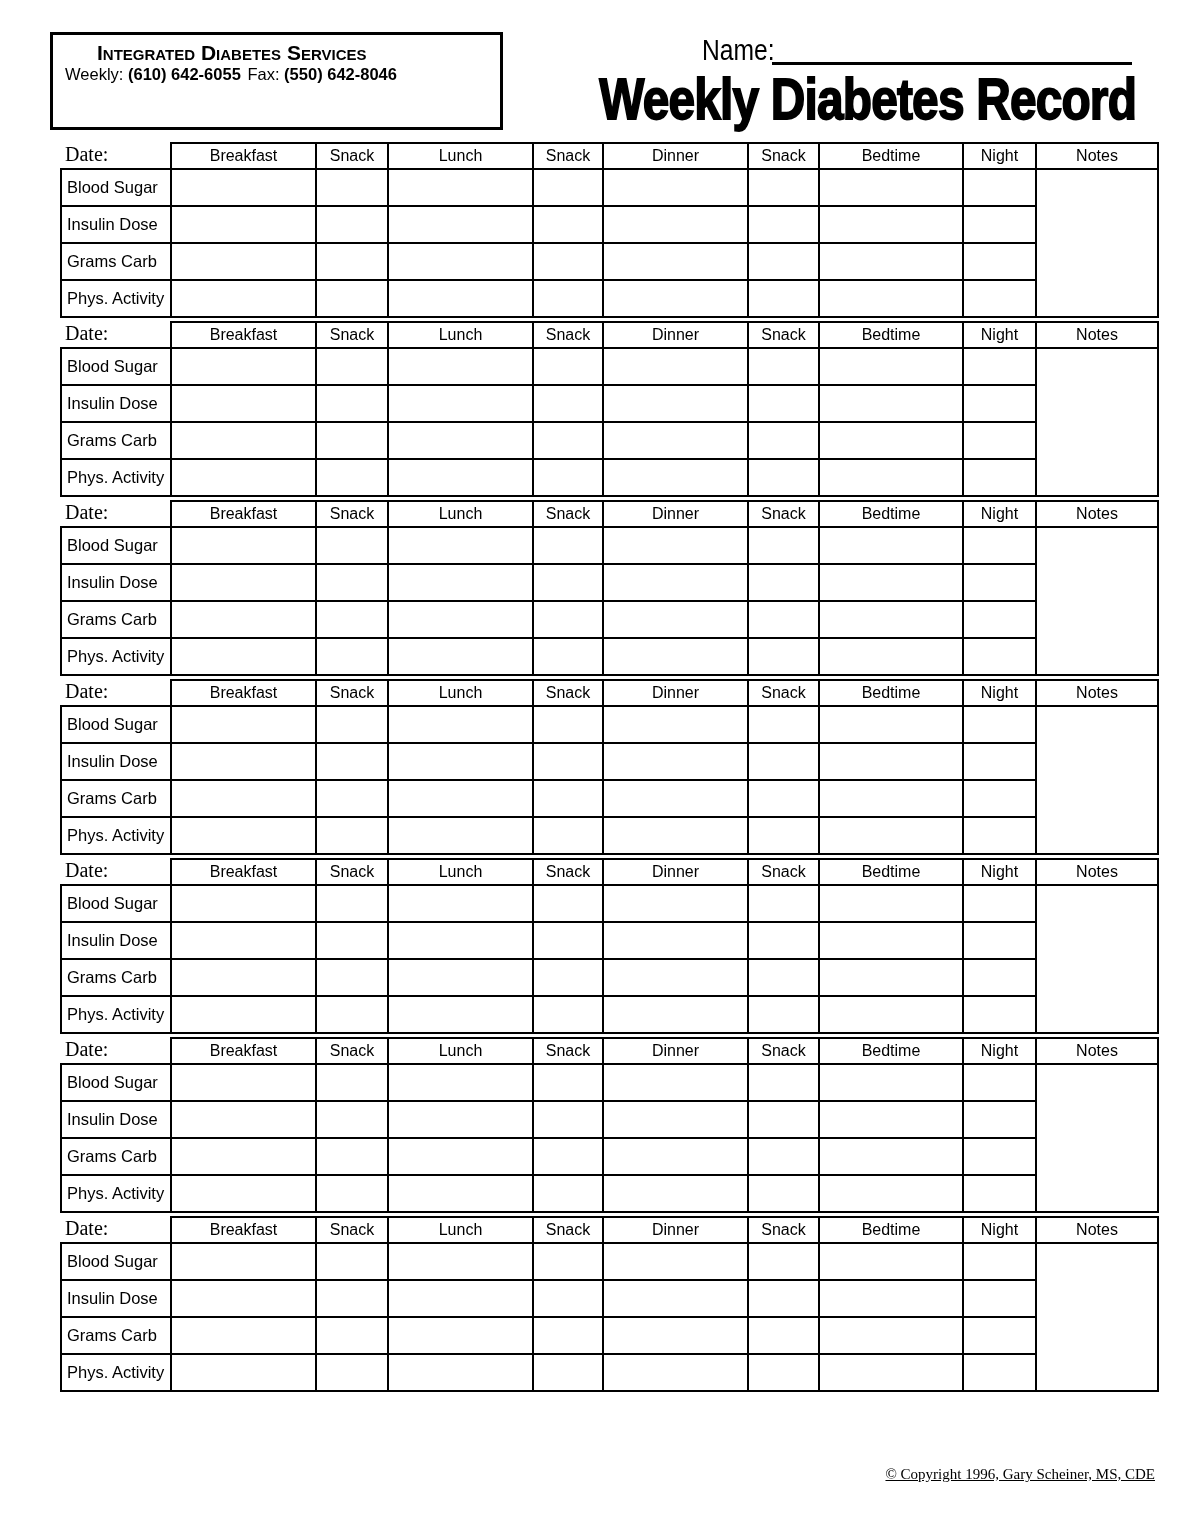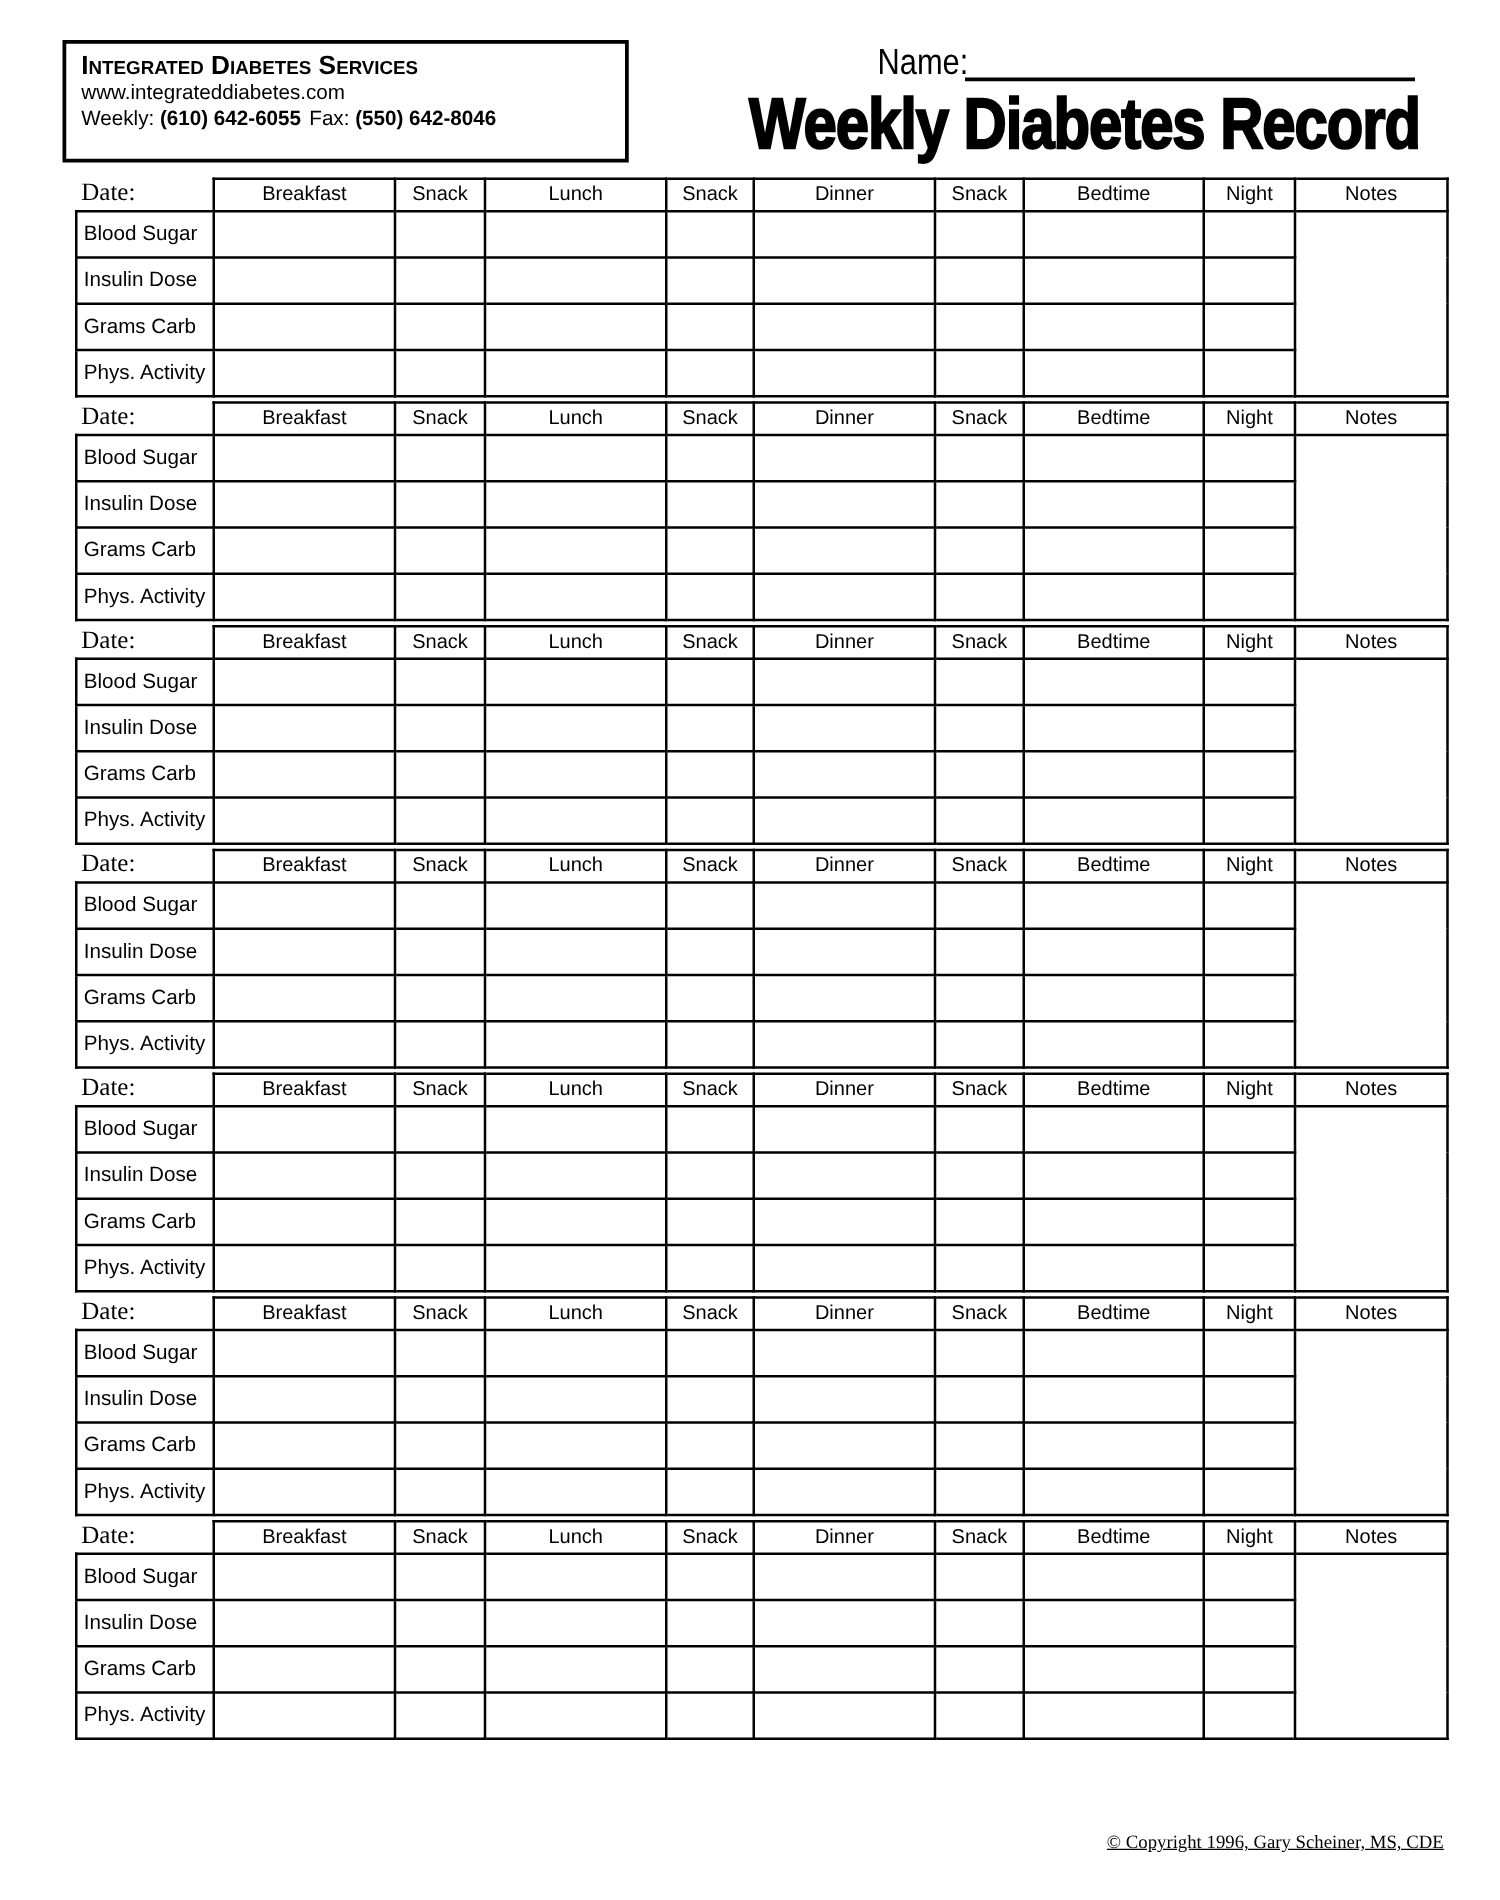--- a/index.html
+++ b/index.html
@@ -17,20 +17,21 @@
     position: absolute; left: 50px; top: 32px;
     width: 453px; height: 98px;
     border: 3px solid #000;
     box-sizing: border-box;
     padding: 6px 0 0 12px;
   }
   .org-name {
     font-size: 21px; font-weight: bold;
     font-variant-caps: small-caps;
     line-height: 23px;
+    margin-left: 32px;
   }
   .info-line { font-size: 16.5px; line-height: 21px; }
   .bold { font-weight: bold; }
   .fax-group { margin-left: 2px; text-align: right; }
 
   
   .name-label {
     position: absolute; left: 702px; top: 34px;
     font-size: 29px;
     transform: scaleX(0.85); transform-origin: 0 50%;
@@ -86,21 +87,20 @@
     font-family: "Liberation Serif", serif;
     font-size: 15px;
     text-decoration: underline;
   }
 </style>
 </head>
 <body>
 
 <div class="info-box">
   <div class="org-name">Integrated Diabetes Services</div>
-  <div class="info-line">www.integrateddiabetes.com</div>
   <div class="info-line">
     <span>Weekly:</span>
     <span class="bold">(610) 642-6055</span>
     <span class="fax-group">Fax:</span>
     <span class="bold">(550) 642-8046</span>
   </div>
 </div>
 
 <div class="name-label">Name:</div>
 <div class="name-underline"></div>

